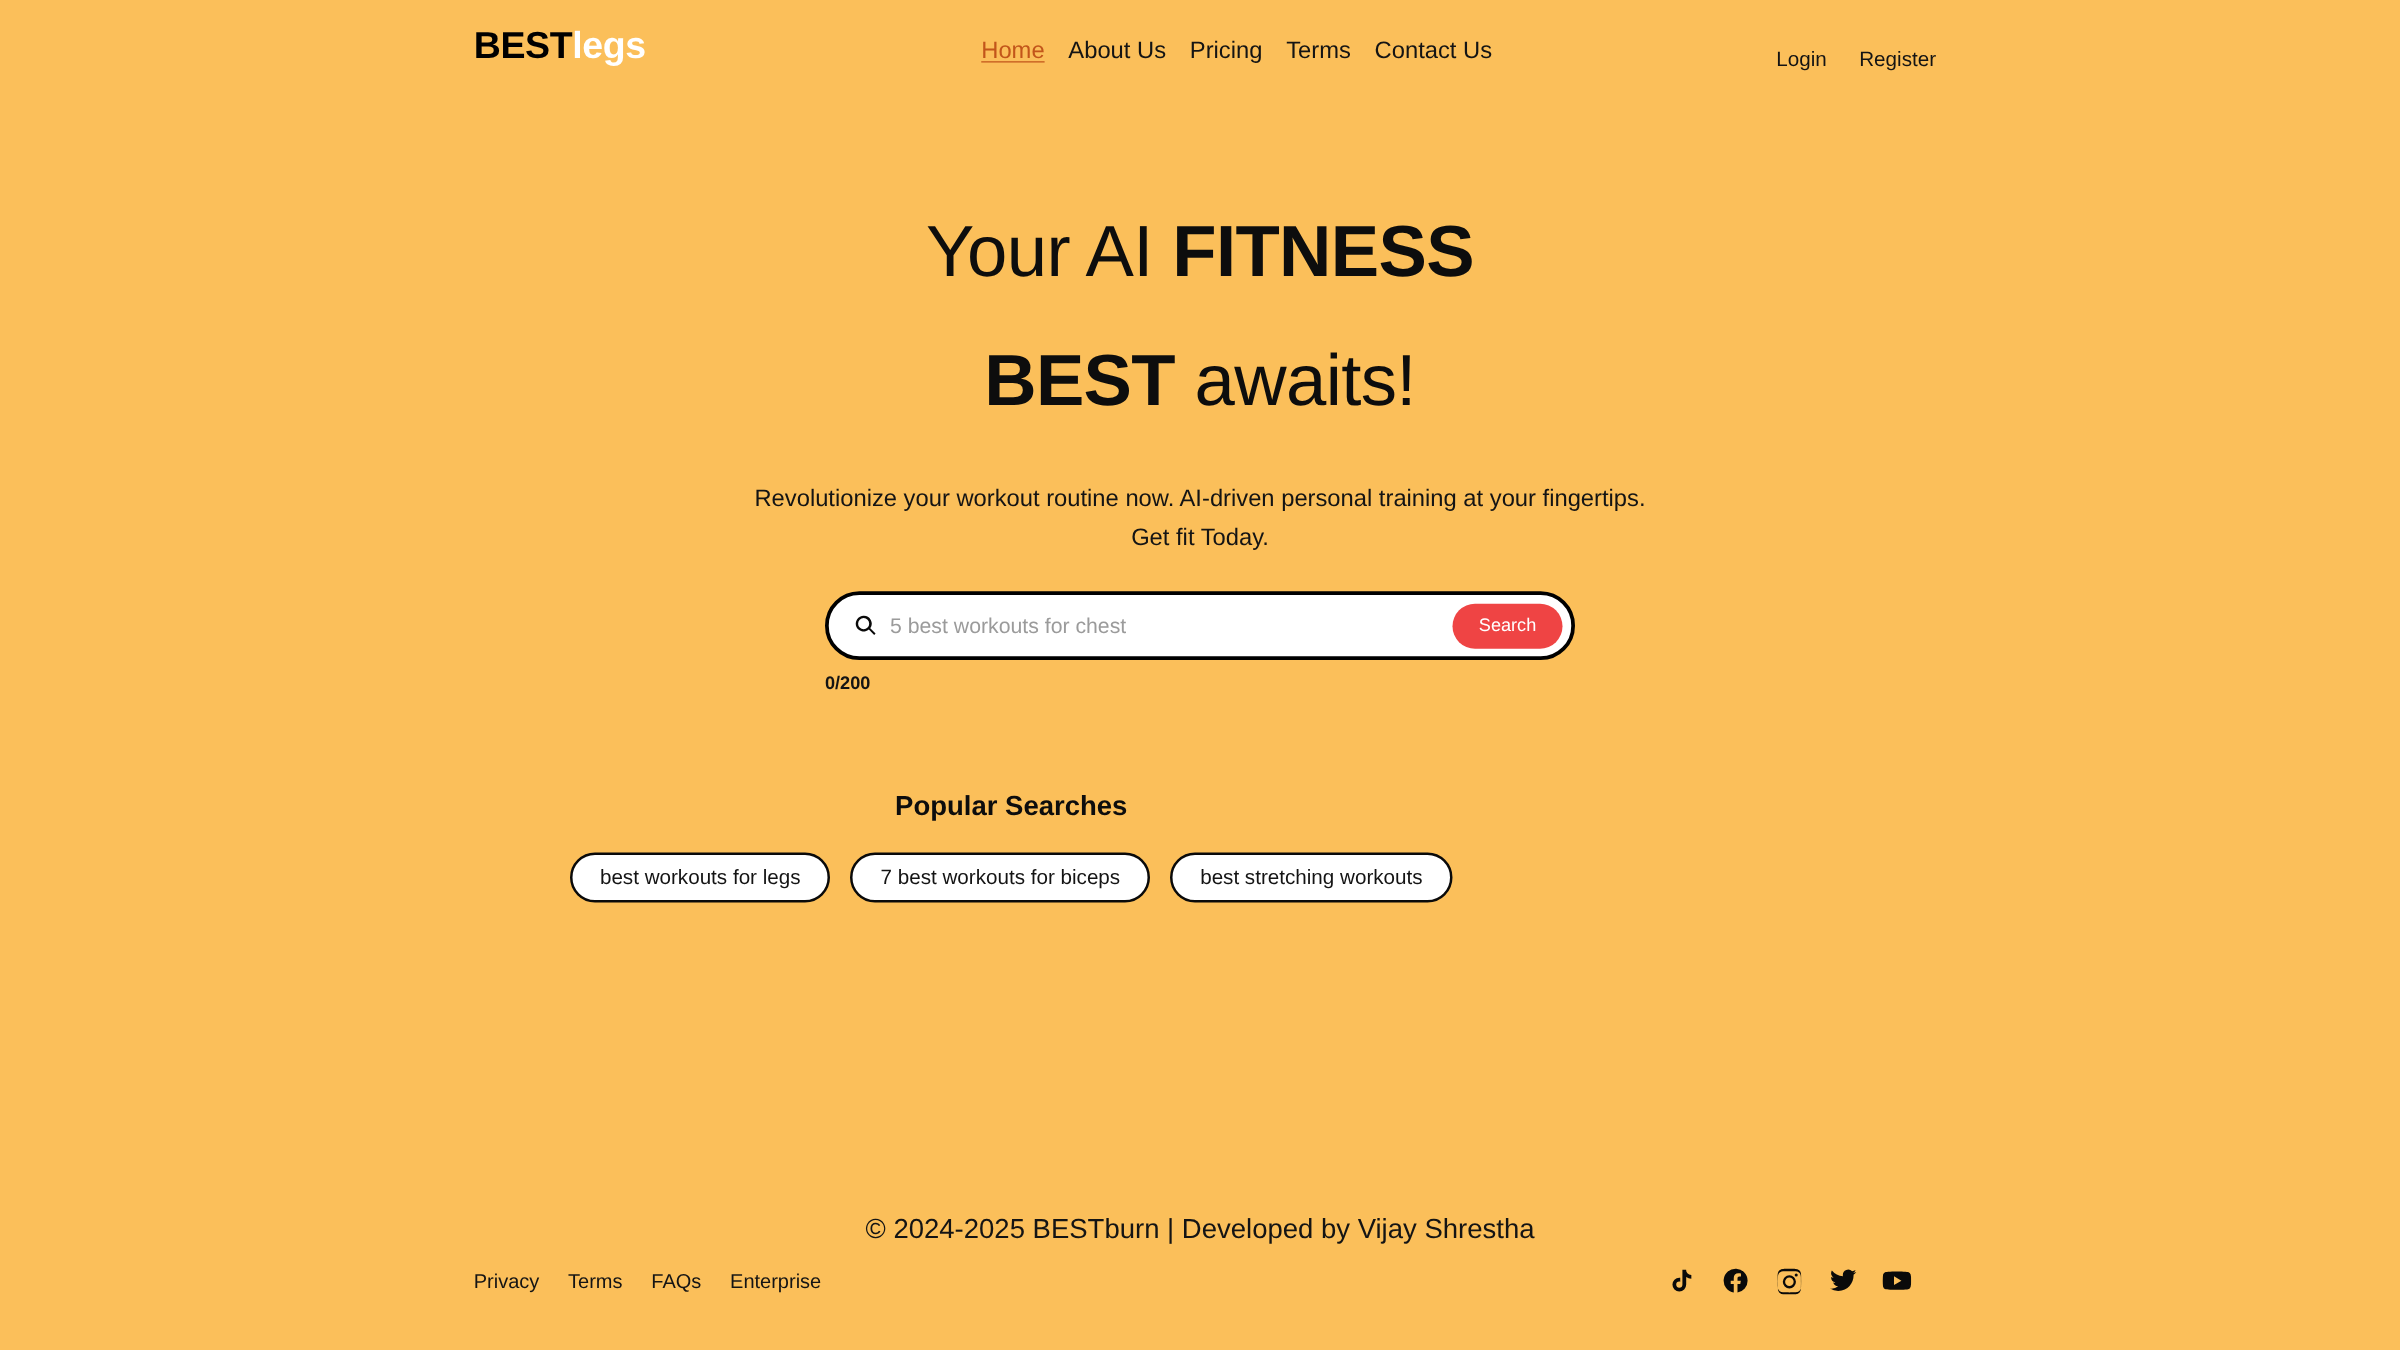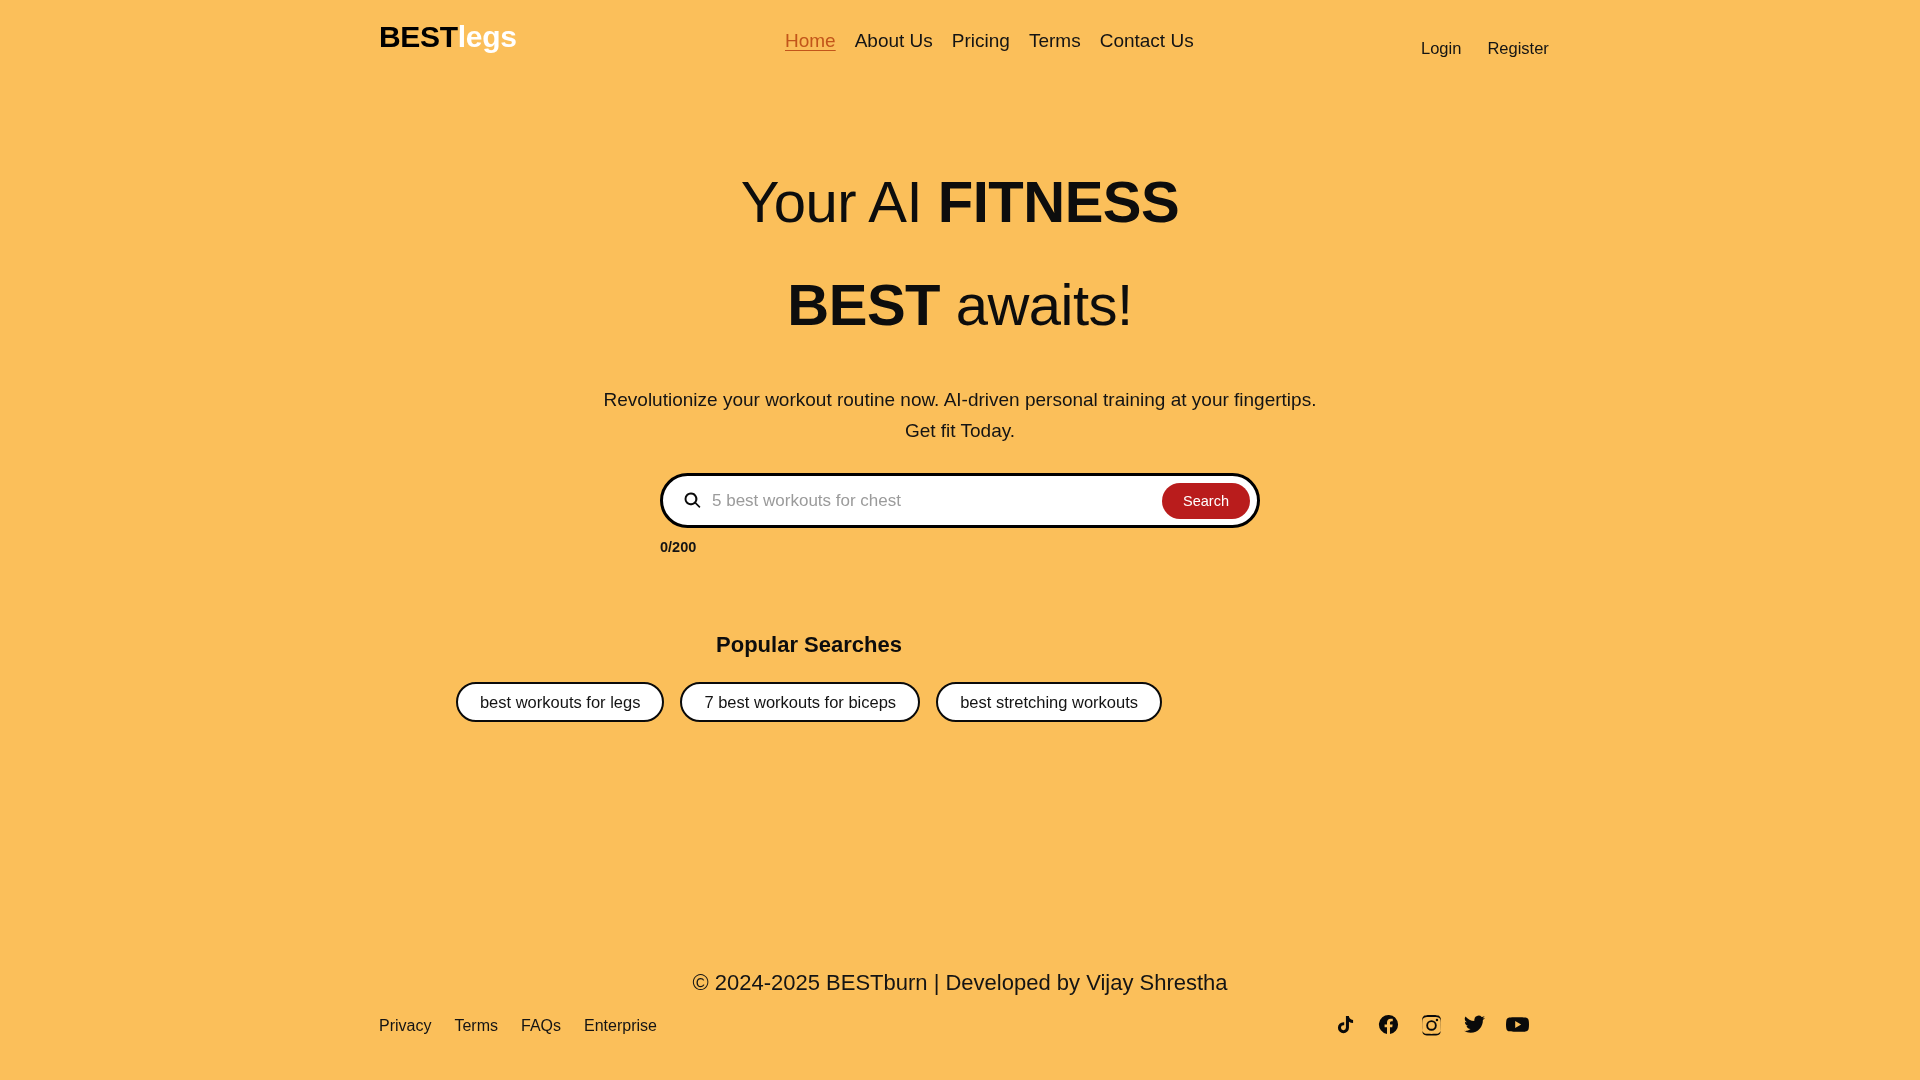--- a/index.html
+++ b/index.html
@@ -142,21 +142,21 @@
     color: #141414;
   }
   .search-input::placeholder { color: #9b9b9b; opacity: 1; }
 
   .search-btn {
     flex: 0 0 auto;
     height: 36px;
     padding: 0 21px;
     border: none;
     border-radius: 999px;
-    background: #b91c1c;
+    background: #ef4444;
     color: #ffffff;
     font-family: "Liberation Sans", sans-serif;
     font-size: 14.5px;
     font-weight: 400;
     cursor: pointer;
     line-height: 36px;
   }
 
   .char-counter {
     margin-top: 11px;

